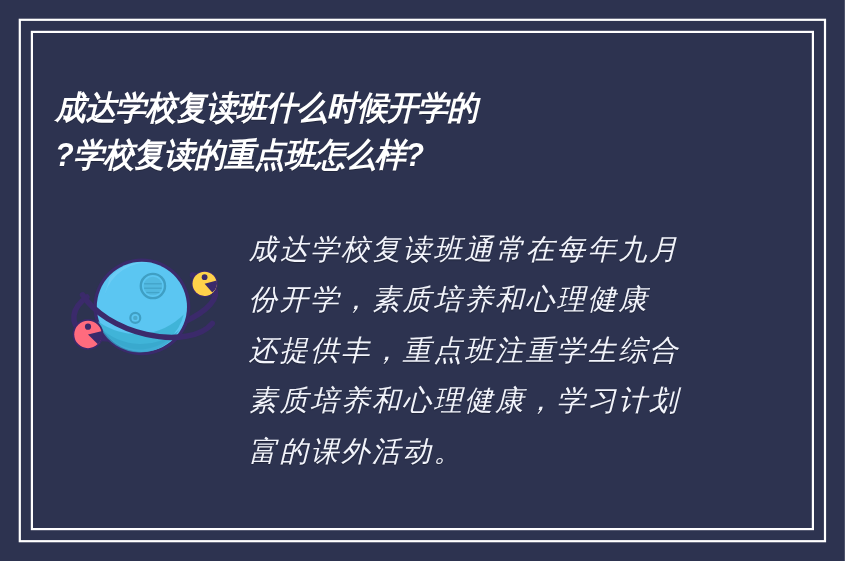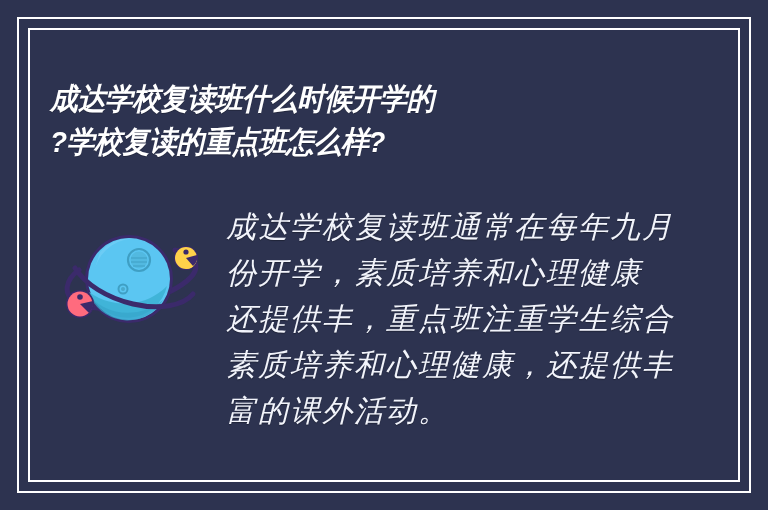--- a/index.html
+++ b/index.html
@@ -84,21 +84,21 @@
   .body-block {
     position: absolute;
     left: 226px;
     top: 204px;
     width: 436px;
   }
   .body-line {
     display: block;
     color: #f2f4fb;
     font-family: "Liberation Serif", "DejaVu Serif", serif;
-    font-size: 30px;
+    font-size: 26px;
     font-style: italic;
     font-weight: 400;
     line-height: 46px;
     letter-spacing: 2px;
     white-space: nowrap;
     text-shadow: 0 1px 1px rgba(0,0,0,0.30);
   }
 </style>
 </head>
 <body>
@@ -158,17 +158,17 @@
         <path d="M25 82 L38 79 A13 13 0 0 1 34 91 Z" fill="#3b2a6b"></path>
         <circle cx="25" cy="75" r="2.8" fill="#3b2a6b"></circle>
       </g>
     </svg>
   </div>
 
   <div class="body-block">
     <span class="body-line">成达学校复读班通常在每年九月</span>
     <span class="body-line">份开学，素质培养和心理健康</span>
     <span class="body-line">还提供丰，重点班注重学生综合</span>
-    <span class="body-line">素质培养和心理健康，还提供丰</span>
+    <span class="body-line">素质培养和心理健康，学习计划</span>
     <span class="body-line">富的课外活动。</span>
   </div>
 
 </div>
 
 </body></html>

